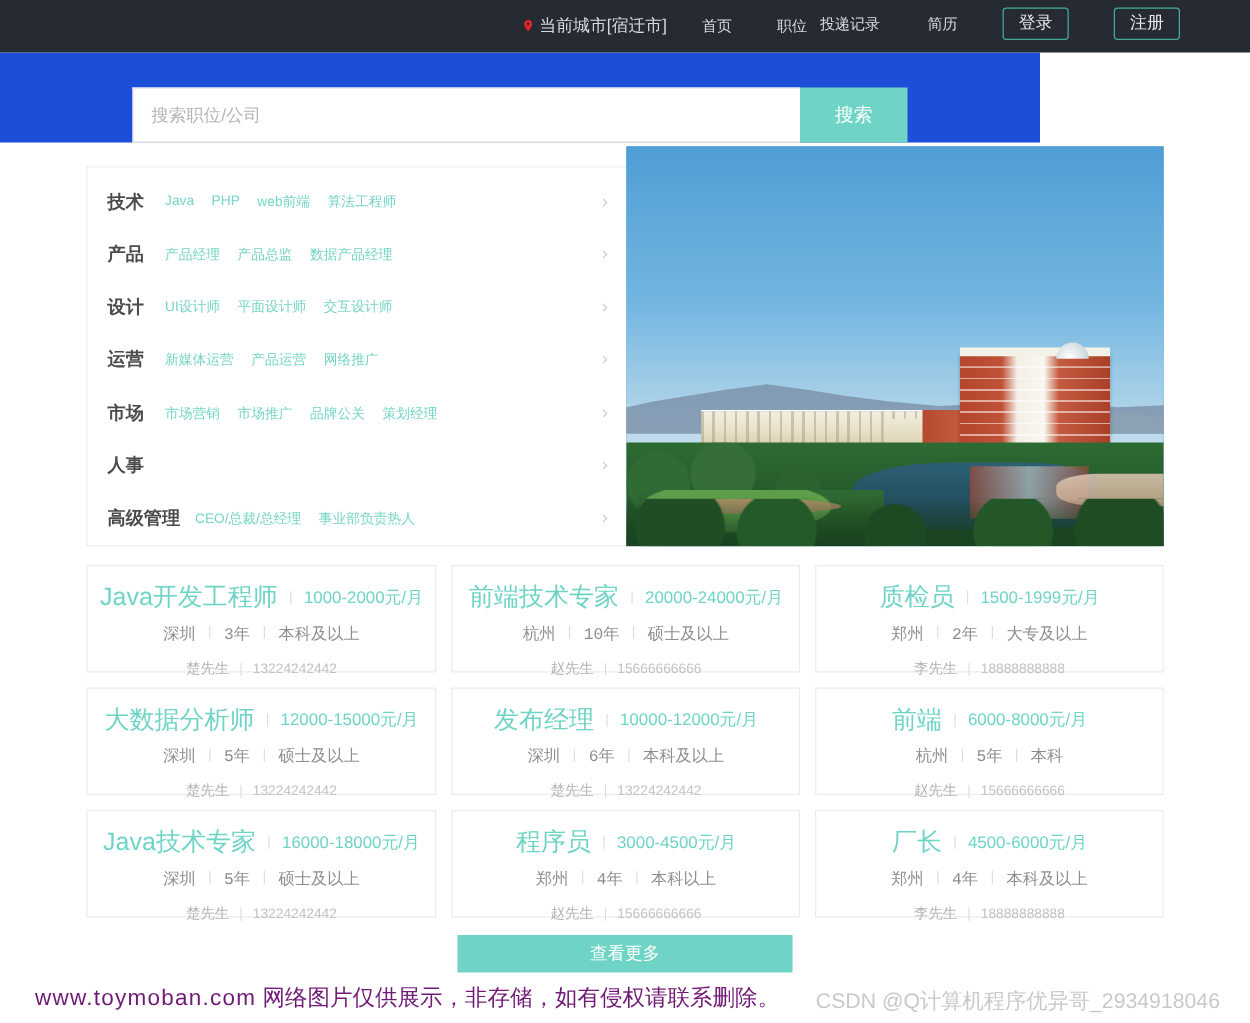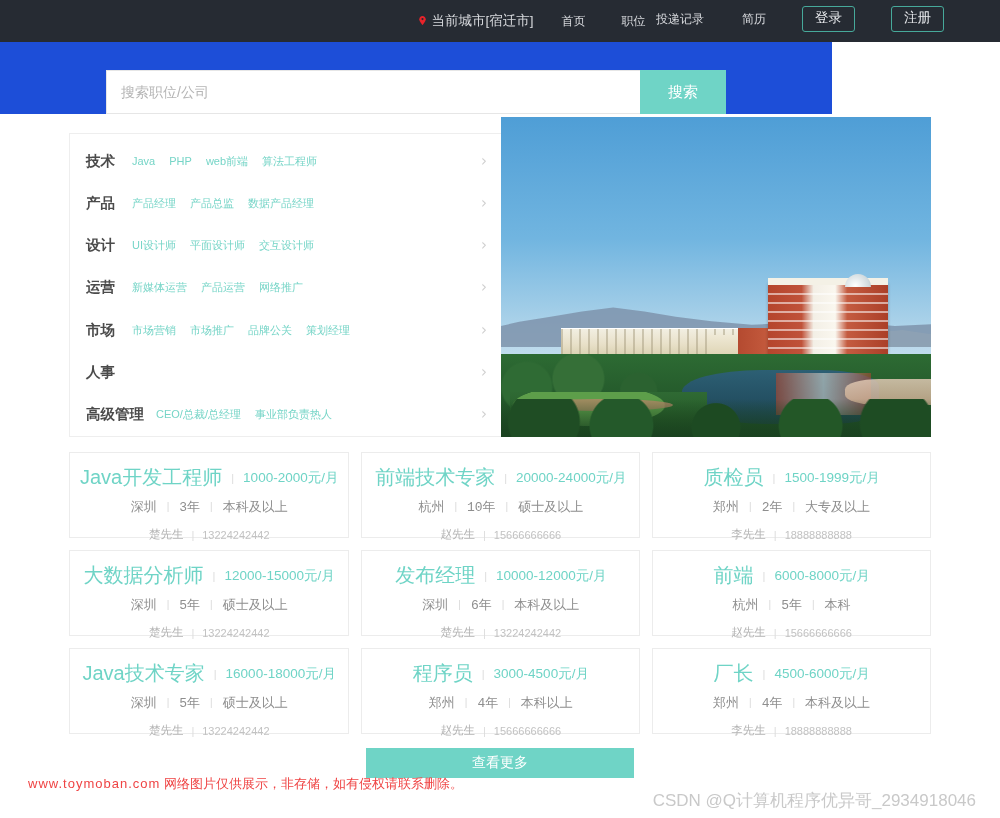--- a/index.html
+++ b/index.html
@@ -237,22 +237,22 @@
   
   .more-wrap { width: 862px; margin: 14px auto 0 auto; display: flex; justify-content: center; }
   .more-btn {
     width: 268px; height: 30px;
     background: #6fd4c6; border: none; color: #fff;
     font-size: 14px; font-family: inherit; cursor: pointer;
   }
 
   
   .footer-note {
-    position: absolute; left: 28px; bottom: 25px;
-    color: #ef4444; font-size: 13px; white-space: nowrap;
+    position: absolute; left: 28px; bottom: 8px;
+    color: #701a75; font-size: 18px; white-space: nowrap;
   }
   .footer-note .dom { letter-spacing: 1px; }
   .watermark {
     position: absolute; right: 24px; bottom: 6px;
     color: #c9c9c9; font-size: 17px; white-space: nowrap;
   }
 </style>
 </head>
 <body>
 

